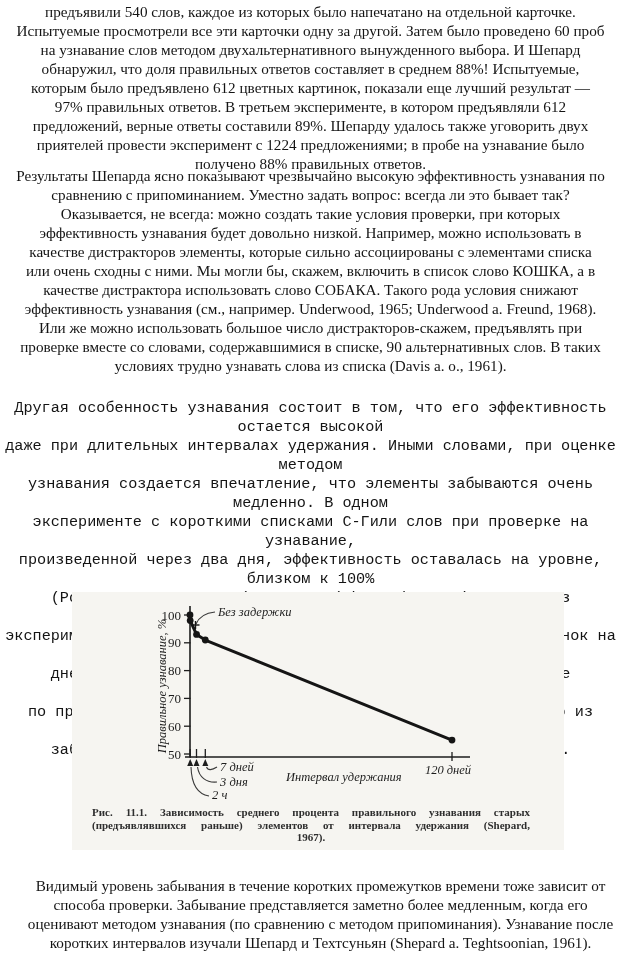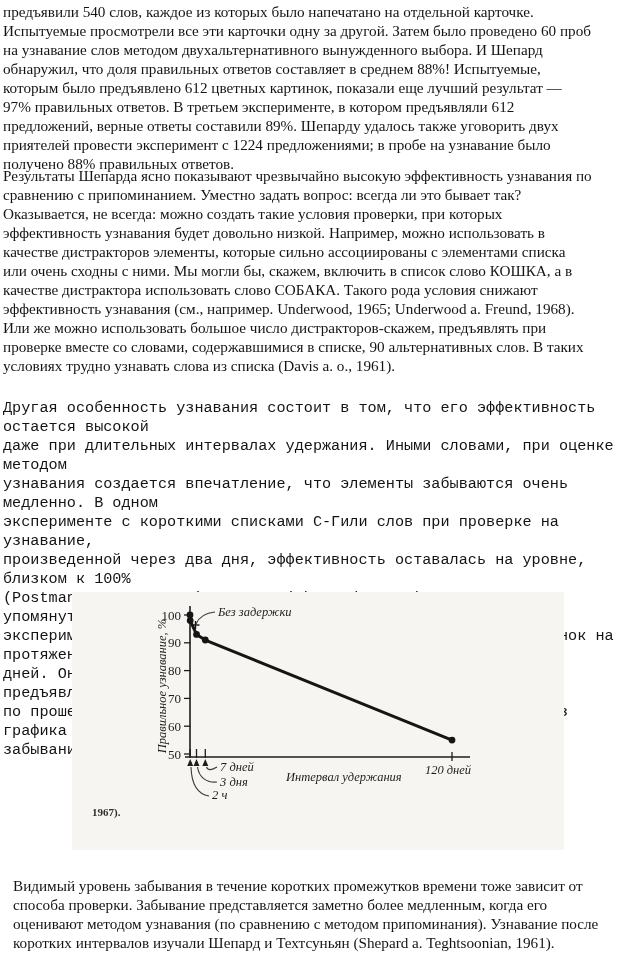--- a/index.html
+++ b/index.html
@@ -12,21 +12,21 @@
     font-family: "Liberation Serif", "DejaVu Serif", serif;
   }
   .para {
     position: absolute;
     left: 3px;
     width: 615px;
     font-size: 15.2px;
     line-height: 19px;
     color: #141414;
     white-space: pre-line;
-    text-align: left;
+    text-align: center;
   }
   .p1 { top: 2px; }
   .p2 { top: 166px; }
   .p3 { top: 399px; font-family: Liberation Mono, monospace; }
   .p4 { top: 876px; margin-left: 10px; }
 
   .fig-bg {
     position: absolute;
     left: 72px;
     top: 592px;
@@ -63,21 +63,21 @@
     left: 92px;
     top: 806px;
     width: 438px;
     font-size: 11px;
     line-height: 12.6px;
     font-weight: bold;
     color: #2e2e2e;
     font-family: "Liberation Serif", "DejaVu Serif", serif;
   }
   .cap-just { text-align: justify; text-align-last: justify; }
-  .cap-center { }
+  .cap-center { text-align: center; }
 </style>
 </head>
 <body>
 
 <div class="page">
 
   <div class="para p1">предъявили 540 слов, каждое из которых было напечатано на отдельной карточке.
 Испытуемые просмотрели все эти карточки одну за другой. Затем было проведено 60 проб
 на узнавание слов методом двухальтернативного вынужденного выбора. И Шепард
 обнаружил, что доля правильных ответов составляет в среднем 88%! Испытуемые,
@@ -158,20 +158,22 @@
         <polyline points="190,615 190.1812139,620.56 196.5499,634.46 205.2831,640.02 451.996,740.1" class="data-line"></polyline>
         <circle cx="190" cy="615" r="3.4" class="dot"></circle>
         <circle cx="190.1812139" cy="620.56" r="3.4" class="dot"></circle>
         <circle cx="196.5499" cy="634.46" r="3.4" class="dot"></circle>
         <circle cx="205.2831" cy="640.02" r="3.4" class="dot"></circle>
         <circle cx="451.996" cy="740.1" r="3.4" class="dot"></circle>
       </g>
   </svg>
 
   <div class="caption">
+    <div class="cap-just">Рис. 11.1. Зависимость среднего процента правильного узнавания старых</div>
+    <div class="cap-just">(предъявлявшихся раньше) элементов от интервала удержания (Shepard,</div>
     <div class="cap-center">1967).</div>
   </div>
 
   <div class="para p4">Видимый уровень забывания в течение коротких промежутков времени тоже зависит от
 способа проверки. Забывание представляется заметно более медленным, когда его
 оценивают методом узнавания (по сравнению с методом припоминания). Узнавание после
 коротких интервалов изучали Шепард и Техтсуньян (Shepard a. Teghtsoonian, 1961).
 Испытуемым давали большую стопку карточек, на каждой из которых было написано</div>
 </div>
 

